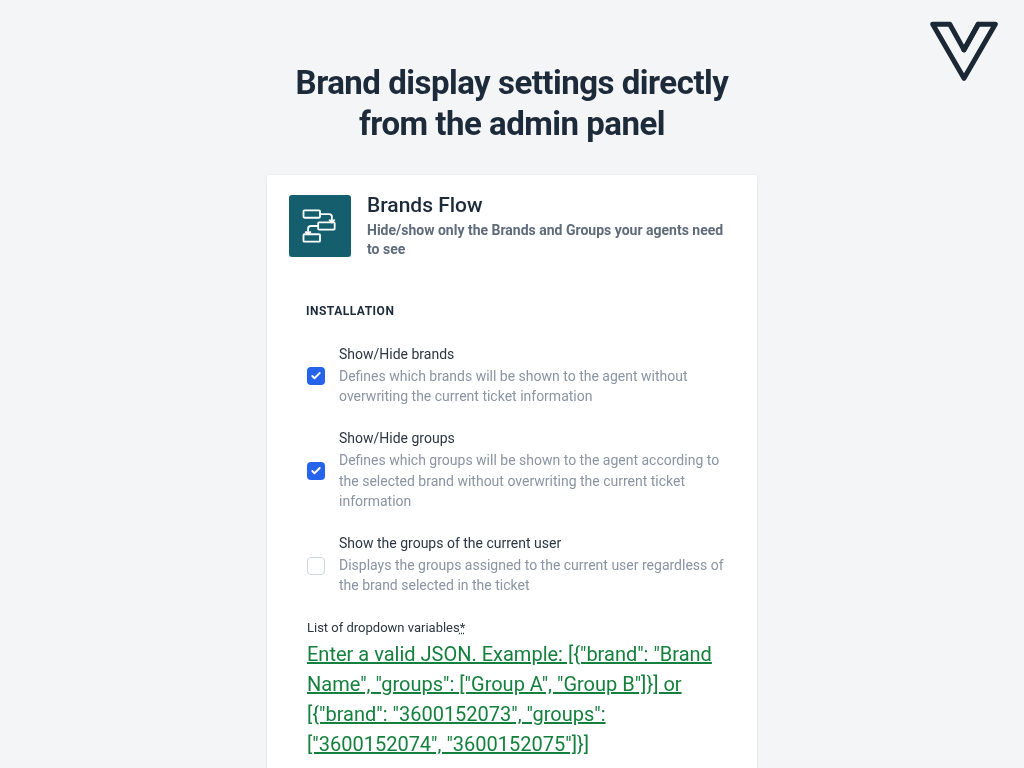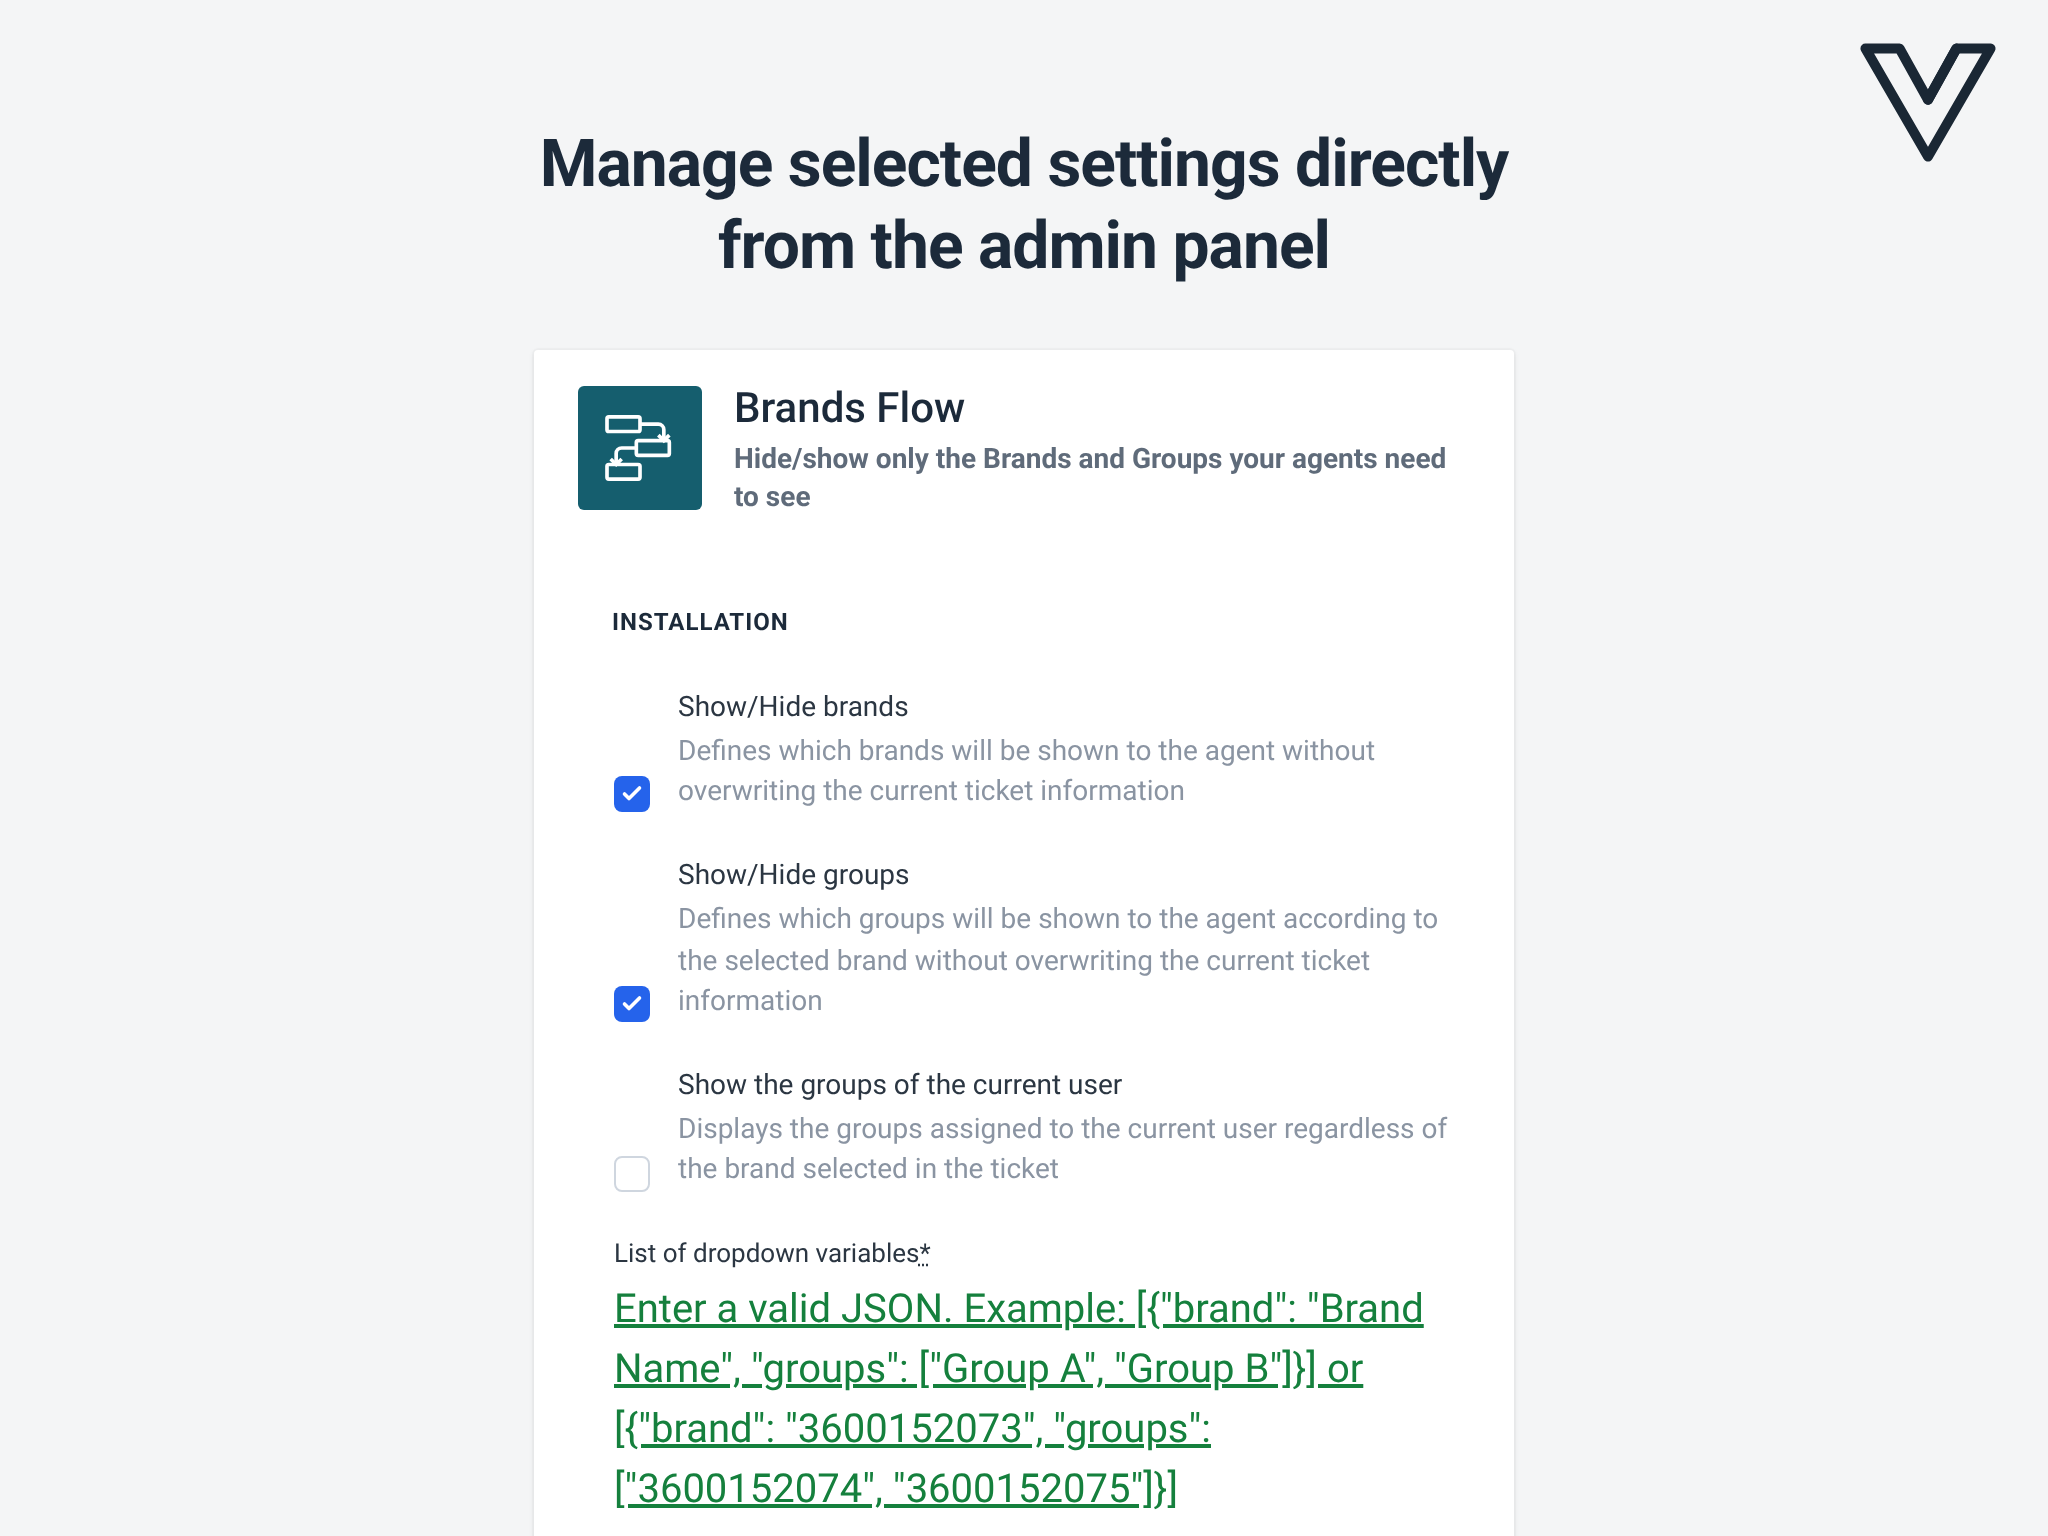--- a/index.html
+++ b/index.html
@@ -32,21 +32,21 @@
     background: #ffffff;
     border-radius: 2px;
     box-shadow: 0 1px 3px rgba(0,0,0,0.08), 0 0 0 1px rgba(0,0,0,0.02);
     padding: 18px 22px 0 22px;
     height: 600px;
     overflow: hidden;
     position: relative;
   }
   .card-header {
     display: flex;
-    align-items: flex-start;
+    align-items: center;
     gap: 16px;
     margin-bottom: 44px;
   }
   .app-icon {
     width: 62px;
     height: 62px;
     background: #155e6e;
     border-radius: 3px;
     flex-shrink: 0;
     display: flex;
@@ -67,21 +67,21 @@
   }
   .section-heading {
     font-size: 12px;
     font-weight: 700;
     letter-spacing: 0.5px;
     color: #1c2a3a;
     margin: 0 0 28px 17px;
   }
   .option {
     display: flex;
-    align-items: flex-end;
+    align-items: center;
     gap: 14px;
     margin: 0 0 24px 18px;
     padding-right: 10px;
   }
   .checkbox {
     width: 18px;
     height: 18px;
     border-radius: 4px;
     flex-shrink: 0;
     display: flex;
@@ -151,21 +151,21 @@
 <div class="logo">
   <svg viewBox="0 0 100 90" width="72" height="64">
     <g fill="none" stroke="#1a2734" stroke-width="7" stroke-linejoin="round" stroke-linecap="round">
       <path d="M6 6 L50 82 L94 6 L70 6 L50 42 L30 6 Z"></path>
       <path d="M50 42 L70 6"></path>
     </g>
   </svg>
 </div>
 
 <h1 class="hero-title">
-  <span>Manage selected settings directly</span><br>
+  <span>Brand display settings directly</span><br>
   <span>from the admin panel</span>
 </h1>
 
 <div class="card">
   <div class="card-header">
     <div class="app-icon">
       <svg viewBox="0 0 48 48" width="44" height="44">
         <g fill="none" stroke="#ffffff" stroke-width="2">
           <rect x="6" y="7" width="18" height="8" rx="1"></rect>
           <rect x="22" y="20" width="18" height="8" rx="1"></rect>

